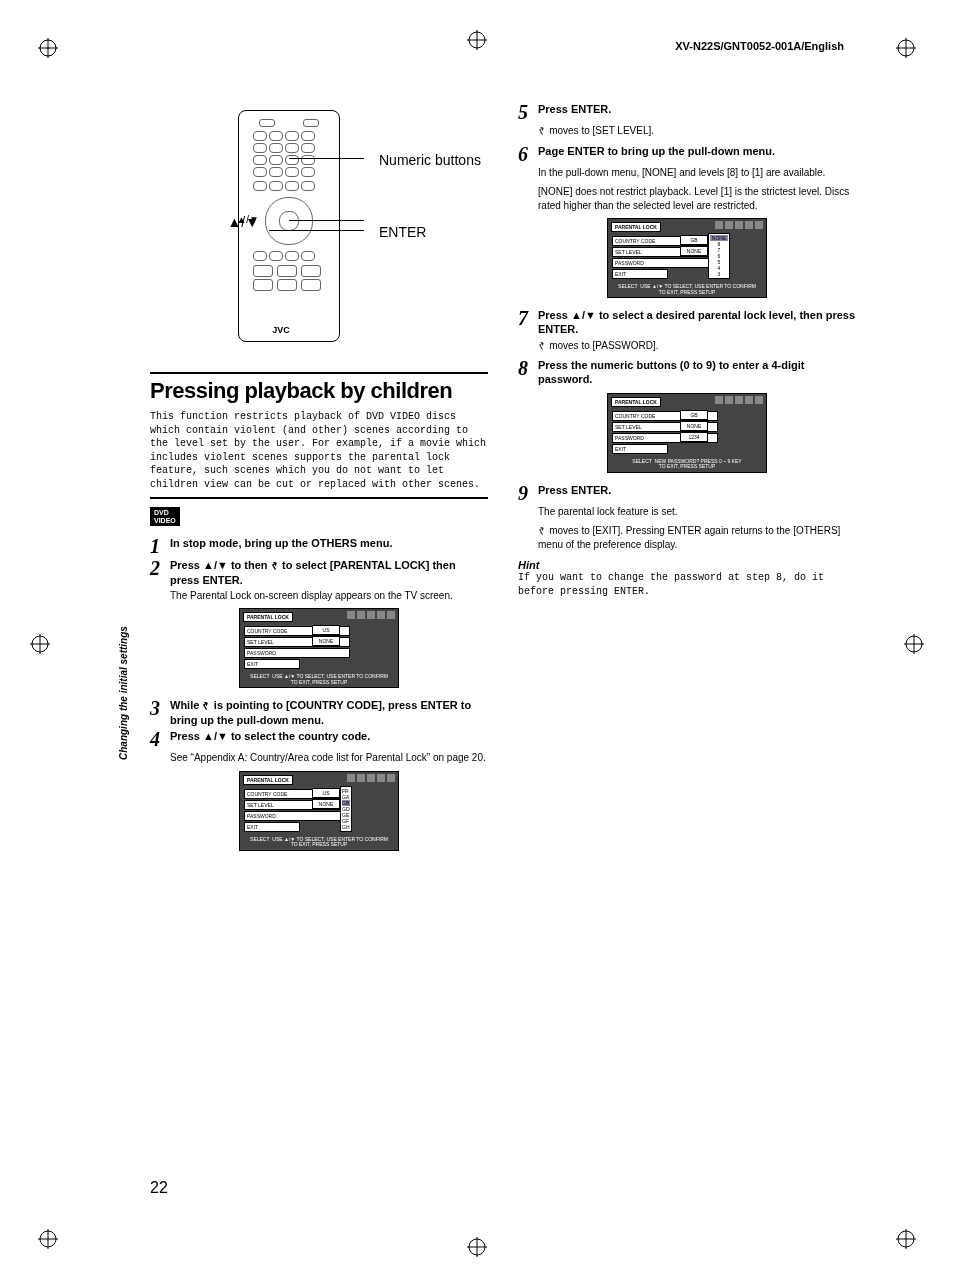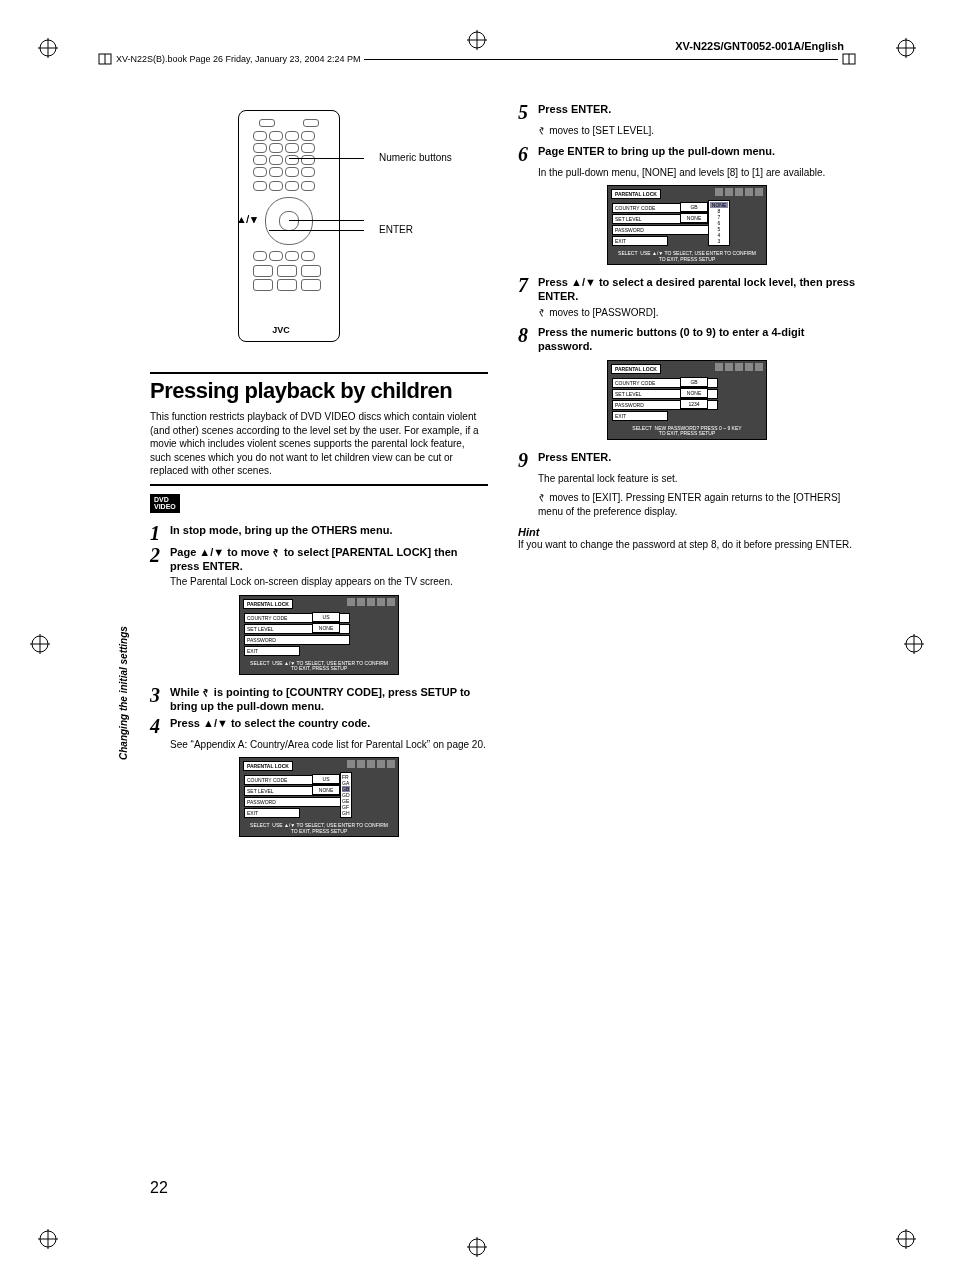--- a/index.html
+++ b/index.html
@@ -74,28 +74,28 @@
     font-size: 16px;
   }
   .remote-fig { margin: 10px auto 30px auto; width: 240px; }
   .remote-box {
     width: 100px; height: 230px;
     border: 1px solid #000;
     border-radius: 8px;
     margin: 0 auto;
     position: relative;
   }
-  .remote-label { position: absolute; font-size: 10px; left: 180px; white-space: nowrap; }
+  .remote-label { position: absolute; font-size: 14px; left: 180px; white-space: nowrap; }
   .remote-btns { width:100px; height:210px; position:relative; }
   .rbtn { position:absolute; border:1px solid #666; border-radius:3px; }
   .jvc { position:absolute; bottom:6px; left:0; right:16px; text-align:center; font-weight:bold; font-size:9px; }
   hr.thick { border:none; border-top:2px solid #000; margin:4px 0; }
   h1.section { font-family: Arial, sans-serif; font-weight: bold; font-size: 22px; margin: 2px 0 6px 0; letter-spacing: -0.5px; }
   h2.subsection { font-family: Arial, sans-serif; font-weight: bold; font-size: 15px; margin: 12px 0 4px 0; }
-  .para { font-size: 10px; line-height: 1.35; margin: 0 0 6px 0; }
+  .para { font-size: 10px; line-height: 1.35; margin: 0 0 6px 0; font-family: Liberation Mono, monospace; }
   .dvd-badge { display:inline-block; background:#000; color:#fff; font-size:7px; font-weight:bold; line-height:1.1; padding:2px 4px; margin:4px 0 8px 0; }
   .step { display:flex; gap:6px; margin: 2px 0; }
   .step-num { font-family: Georgia, 'Times New Roman', serif; font-style: italic; font-weight: bold; font-size: 20px; line-height: 1; min-width: 14px; }
   .step-title { font-weight: bold; font-size: 11px; line-height: 1.3; }
   .step-body { font-size: 10px; line-height: 1.35; margin: 2px 0 6px 20px; }
   .osd-fig { width: 160px; margin: 6px auto 10px auto; }
   .osd { border:1px solid #000; background:#444; color:#fff; font-size:5px; padding:4px; height:80px; position:relative; box-sizing:border-box; }
   .osd-top { background:#fff; color:#000; border:1px solid #000; padding:1px 3px; position:absolute; top:3px; left:3px; font-weight:bold; display:flex; align-items:center; gap:3px;}
   .osd-tab-icons { position:absolute; top:2px; right:3px; display:flex; gap:2px; }
   .osd-tab-icons span { width:8px; height:8px; background:#888; display:inline-block; }
@@ -148,32 +148,20 @@
       <line x1="0" y1="10" x2="20" y2="10" stroke="#000"></line>
     </svg>
   <svg class="crop-mark crop-b" width="20" height="20">
       <circle cx="10" cy="10" r="8" fill="none" stroke="#000"></circle>
       <line x1="10" y1="0" x2="10" y2="20" stroke="#000"></line>
       <line x1="0" y1="10" x2="20" y2="10" stroke="#000"></line>
     </svg>
 
   <div class="doc-id">XV-N22S/GNT0052-001A/English</div>
 
-  <div class="header-line">
-    <svg width="14" height="14">
-        <rect x="1" y="2" width="12" height="10" fill="none" stroke="#000"></rect>
-        <line x1="7" y1="2" x2="7" y2="12" stroke="#000"></line>
-      </svg>
-    <span style="margin-left:4px;">XV-N22S(B).book  Page 26  Friday, January 23, 2004  2:24 PM</span>
-    <span class="bar"></span>
-    <svg width="14" height="14">
-        <rect x="1" y="2" width="12" height="10" fill="none" stroke="#000"></rect>
-        <line x1="7" y1="2" x2="7" y2="12" stroke="#000"></line>
-      </svg>
-  </div>
 
   <div class="side-label">Changing the initial settings</div>
 
   <div class="content">
 
     <div class="col">
 
       <div class="remote-fig" style="position:relative;">
         <div class="remote-box" style="position:relative; left:-30px;">
           <div class="remote-btns">
@@ -235,21 +223,21 @@
       
       <div class="step">
         <div class="step-num">1</div>
         <div class="step-title">In stop mode, bring up the OTHERS menu.</div>
       </div>
 
       
       <div class="step">
         <div class="step-num">2</div>
         <div class="step-title">
-          <span>Page ▲/▼ to move </span>
+          <span>Press ▲/▼ to then </span>
           <span class="cursor-glyph">↱</span>
           <span> to select [PARENTAL LOCK] then press ENTER.</span>
         </div>
       </div>
       <div class="step-body">The Parental Lock on-screen display appears on the TV screen.</div>
 
       
       <div class="osd-fig">
         <div class="osd">
           <div class="osd-top">
@@ -283,21 +271,21 @@
           </div>
         </div>
       </div>
 
       
       <div class="step">
         <div class="step-num">3</div>
         <div class="step-title">
           <span>While </span>
           <span class="cursor-glyph">↱</span>
-          <span> is pointing to [COUNTRY CODE], press SETUP to bring up the pull-down menu.</span>
+          <span> is pointing to [COUNTRY CODE], press ENTER to bring up the pull-down menu.</span>
         </div>
       </div>
 
       
       <div class="step">
         <div class="step-num">4</div>
         <div class="step-title">Press ▲/▼ to select the country code.</div>
       </div>
       <div class="step-body">See “Appendix A: Country/Area code list for Parental Lock” on page 20.</div>
 
@@ -355,20 +343,21 @@
       </div>
       <div class="step-body">
         <span class="cursor-glyph">↱</span><span> moves to [SET LEVEL].</span>
       </div>
 
       <div class="step">
         <div class="step-num">6</div>
         <div class="step-title">Page ENTER to bring up the pull-down menu.</div>
       </div>
       <div class="step-body">In the pull-down menu, [NONE] and levels [8] to [1] are available.</div>
+      <div class="step-body">[NONE] does not restrict playback. Level [1] is the strictest level. Discs rated higher than the selected level are restricted.</div>
 
       <div class="osd-fig">
         <div class="osd">
           <div class="osd-top">
               <span>PARENTAL LOCK</span>
             </div>
           <div class="osd-tab-icons">
               <span></span>
               <span></span>
               <span></span>

